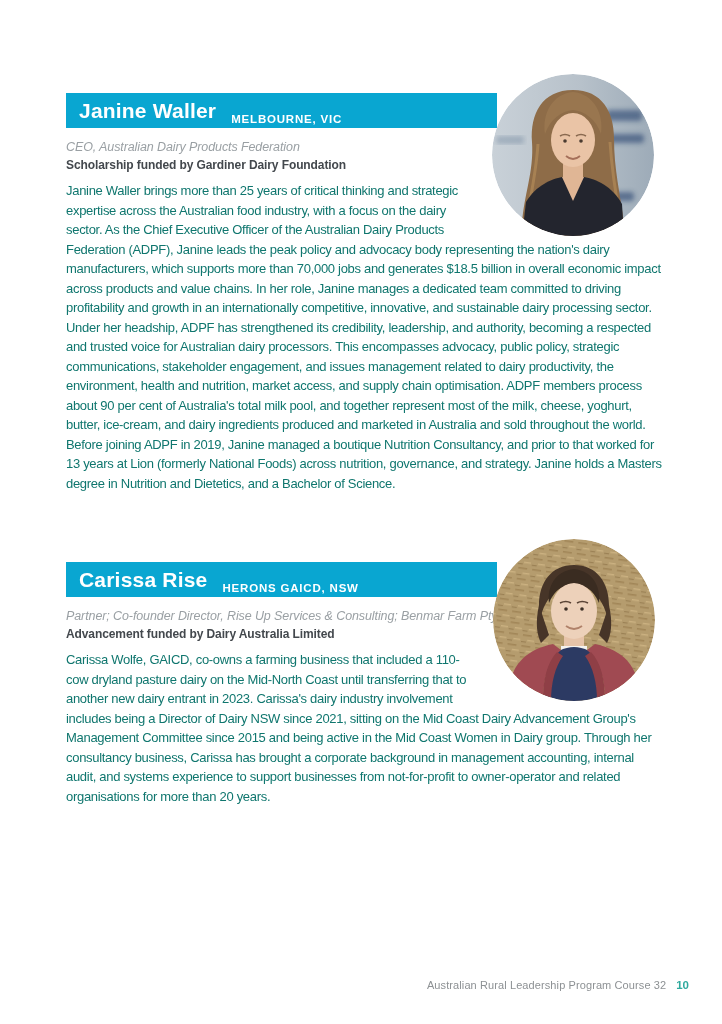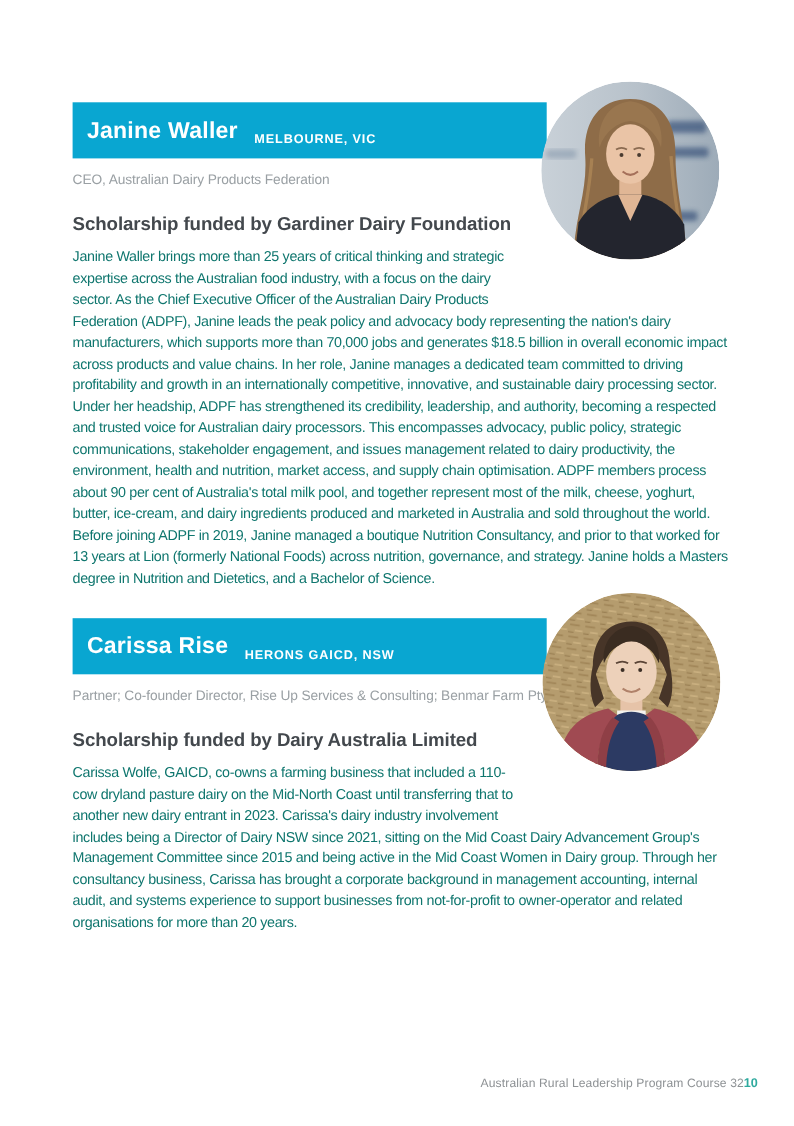--- a/index.html
+++ b/index.html
@@ -6,56 +6,56 @@
   html,body { background:#ffffff; }
   body {
     width:722px; height:1024px; position:relative; overflow:hidden;
     font-family:"Liberation Sans", sans-serif;
   }
   .section { position:absolute; left:66px; width:596px; }
   .section-janine { top:93px; }
   .section-carissa { top:562px; }
 
   .header-bar {
-    width:431px; height:51px; background:#09a6d1;
+    width:431px; height:35px; background:#09a6d1;
     display:flex; align-items:center; padding-left:13px; gap:15px;
   }
   .profile-name {
     color:#ffffff; font-size:21px; font-weight:bold; letter-spacing:0.2px;
     white-space:nowrap;
   }
   .profile-location {
     color:#ffffff; font-size:11.5px; font-weight:bold; letter-spacing:0.8px;
     margin-top:16px; white-space:nowrap;
   }
   .profile-role {
-    margin-top:12px; color:#9aa0a4; font-size:12.5px;
+    margin-top:12px; font-style:italic; color:#9aa0a4; font-size:12.5px;
     letter-spacing:-0.1px;
   }
   .profile-scholarship {
-    margin-top:24px; font-weight:bold; color:#43484d; font-size:17px;
+    margin-top:4px; font-weight:bold; color:#43484d; font-size:12px;
     letter-spacing:-0.1px;
   }
   .profile-bio {
     margin-top:9px; color:#0f766e; font-size:13px; line-height:19.5px;
     letter-spacing:-0.3px;
   }
   .wrap-spacer { float:right; width:194px; height:52px; }
 
   .photo {
     position:absolute; width:162px; height:162px; border-radius:50%;
     overflow:hidden;
   }
   .photo svg { display:block; }
   .photo-janine { left:492px; top:74px; }
   .photo-carissa { left:493px; top:539px; }
 
   .footer {
     position:absolute; top:979px; right:33px;
-    display:flex; align-items:baseline; gap:0;
+    display:flex; align-items:baseline; gap:10px;
   }
   .footer-text { color:#8d9194; font-size:11px; letter-spacing:0.1px; }
   .footer-page-number { color:#2faa9e; font-size:11.5px; font-weight:bold; }
 </style>
 </head>
 <body>
 
 <div>
 
   <section class="section section-janine">
@@ -109,21 +109,21 @@
       </g>
     </svg>
   </div>
 
   <section class="section section-carissa">
     <div class="header-bar">
       <span class="profile-name">Carissa Rise</span>
       <span class="profile-location">HERONS GAICD, NSW</span>
     </div>
     <div class="profile-role">Partner; Co-founder Director, Rise Up Services &amp; Consulting; Benmar Farm Pty Ltd</div>
-    <div class="profile-scholarship">Scholarship funded by Dairy Australia Limited</div>
+    <div class="profile-scholarship">Advancement funded by Dairy Australia Limited</div>
     <div class="profile-bio">
       <i class="wrap-spacer"></i><span>Carissa Wolfe, GAICD, co-owns a farming business that included a 110-cow dryland pasture dairy on the Mid-North Coast until transferring that to another new dairy entrant in 2023. Carissa's dairy industry involvement includes being a Director of Dairy NSW since 2021, sitting on the Mid Coast Dairy Advancement Group's Management Committee since 2015 and being active in the Mid Coast Women in Dairy group. Through her consultancy business, Carissa has brought a corporate background in management accounting, internal audit, and systems experience to support businesses from not-for-profit to owner-operator and related organisations for more than 20 years.</span>
     </div>
   </section>
 
   <div class="photo photo-carissa">
     <svg width="162" height="162" viewBox="0 0 162 162">
       <defs>
         <clipPath id="clip2">
             <circle cx="81" cy="81" r="81"></circle>

